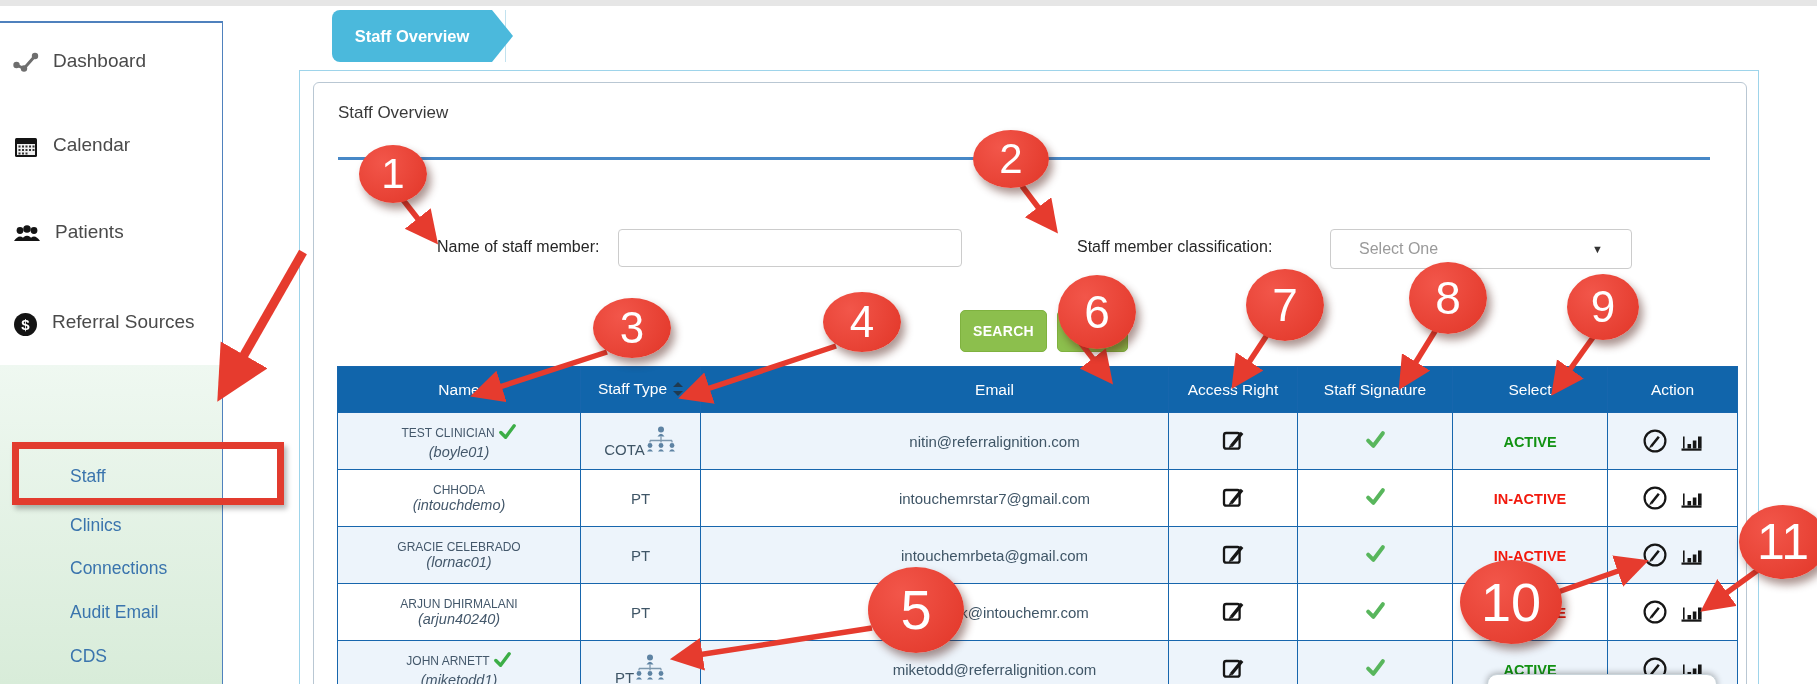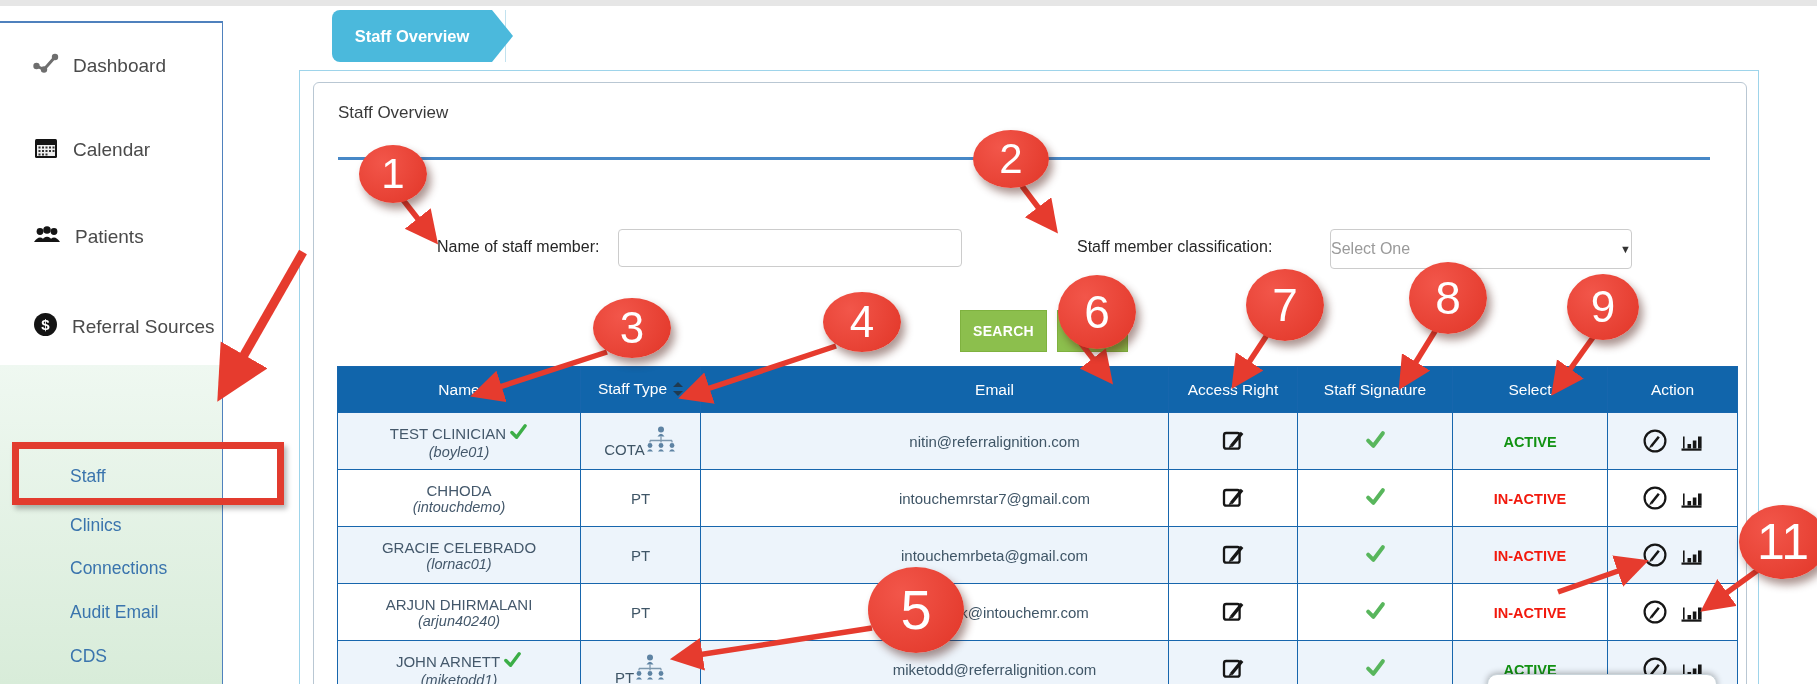--- a/index.html
+++ b/index.html
@@ -3,21 +3,21 @@
 <meta charset="utf-8">
 <style>
   html,body{margin:0;padding:0;background:#fff}
   .stage{position:relative;width:1817px;height:684px;overflow:hidden;background:#fff;
          font-family:"Liberation Sans",sans-serif}
   .topstrip{position:absolute;left:0;top:0;width:1817px;height:6px;background:#e6e6e6}
 
   
   .sidebar{position:absolute;left:0;top:21px;width:223px;height:663px;background:#fff;
            border-top:2px solid #4f81bd;border-right:1px solid #4f81bd;box-sizing:border-box}
-  .side-item{position:absolute;left:32px;display:flex;align-items:center;gap:13px;
+  .side-item{position:absolute;left:12px;display:flex;align-items:flex-start;gap:13px;
              color:#4a4a4a;font-size:19px;height:32px;cursor:default}
   .admin-panel{position:absolute;left:0;top:365px;width:222px;height:319px;
                background:linear-gradient(180deg,#eff8f1 0%,#d8ecd9 100%)}
   .sub-item{position:absolute;left:70px;font-size:17.5px;color:#3a74ad;height:22px}
   .staff-highlight-box{position:absolute;left:12px;top:442px;width:272px;height:63px;
                border:7px solid #e23b2e;box-sizing:border-box;z-index:40;
                box-shadow:3px 4px 5px rgba(0,0,0,.28)}
 
   
   .tab{position:absolute;left:332px;top:10px;width:160px;height:52px;background:#4bb9dc;
@@ -36,37 +36,37 @@
   .panel-title{position:absolute;left:338px;top:103px;font-size:17px;color:#3a3a3a}
   .blue-rule{position:absolute;left:338px;top:157px;width:1372px;height:3px;background:#4788c7}
 
   
   .fld-label{position:absolute;font-size:16px;color:#262626}
   .txt-input{position:absolute;left:618px;top:229px;width:344px;height:38px;
        border:1px solid #ccc;border-radius:4px;box-sizing:border-box;font-size:15px;
        padding:0 10px;font-family:inherit}
   .select-box{position:absolute;left:1330px;top:229px;width:302px;height:40px;
        border:1px solid #ccc;border-radius:4px;box-sizing:border-box;background:#fff;
-       display:flex;align-items:center;justify-content:space-between;padding:0 0;
+       display:flex;align-items:center;justify-content:space-between;padding:0 28px;
        font-size:16px;color:#9a9a9a;cursor:pointer}
   .select-caret{font-size:11px;color:#333}
   .btn-green{position:absolute;top:310px;height:42px;background:#8cbf4d;
-       border:1px solid #7fb23f;border-radius:0;color:#fff;font-weight:bold;
+       border:1px solid #7fb23f;border-radius:5px;color:#fff;font-weight:bold;
        font-size:14px;letter-spacing:.3px;font-family:inherit;cursor:pointer}
 
   
   .stafftable{position:absolute;left:337px;top:366px;width:1400px;border-collapse:collapse;
        table-layout:fixed;background:#fff}
   .stafftable th,.stafftable td{border:1px solid #1766ad;padding:0;overflow:hidden}
   .stafftable thead th{height:45px;background:#1165ab;color:#fff;font-weight:400;
        font-size:15.5px;text-align:center}
   .stafftable tbody td{height:56px;text-align:center;vertical-align:middle;
        font-size:15px;color:#3f5566}
   .stafftable tr.alt{background:#edf4fb}
-  .nm{font-size:15px;color:#44586b;display:flex;align-items:center;justify-content:center;gap:3px}
+  .nm{font-size:12px;color:#44586b;display:flex;align-items:center;justify-content:center;gap:3px}
   .un{font-style:italic;font-size:14.5px;color:#44586b}
   .type-wrap{display:flex;align-items:flex-end;justify-content:center;gap:0}
   .email-th,.email-cell{padding-left:120px !important}
   .st-green{color:#129212;font-weight:bold;font-size:14.5px}
   .st-red{color:#f2190d;font-weight:bold;font-size:14.5px}
   .action-icons{display:flex;gap:10px;justify-content:center;align-items:center}
   .sort-icon{display:inline-block;margin-left:6px;vertical-align:-2px}
   .icon-btn{cursor:pointer;display:inline-flex}
 
   
@@ -500,17 +500,20 @@
     </div>
   <div class="callout" style="left:1246px;top:269px;width:78px;height:72px;font-size:46px">
       <span>7</span>
     </div>
   <div class="callout" style="left:1409px;top:262px;width:78px;height:72px;font-size:46px">
       <span>8</span>
     </div>
   <div class="callout" style="left:1567px;top:274px;width:72px;height:66px;font-size:44px">
       <span>9</span>
     </div>
+  <div class="callout" style="left:1460px;top:560px;width:102px;height:84px;font-size:54px">
+      <span>10</span>
+    </div>
   <div class="callout" style="left:1739px;top:505px;width:88px;height:74px;font-size:50px">
       <span>11</span>
     </div>
 
 </div>
 
 </body></html>

